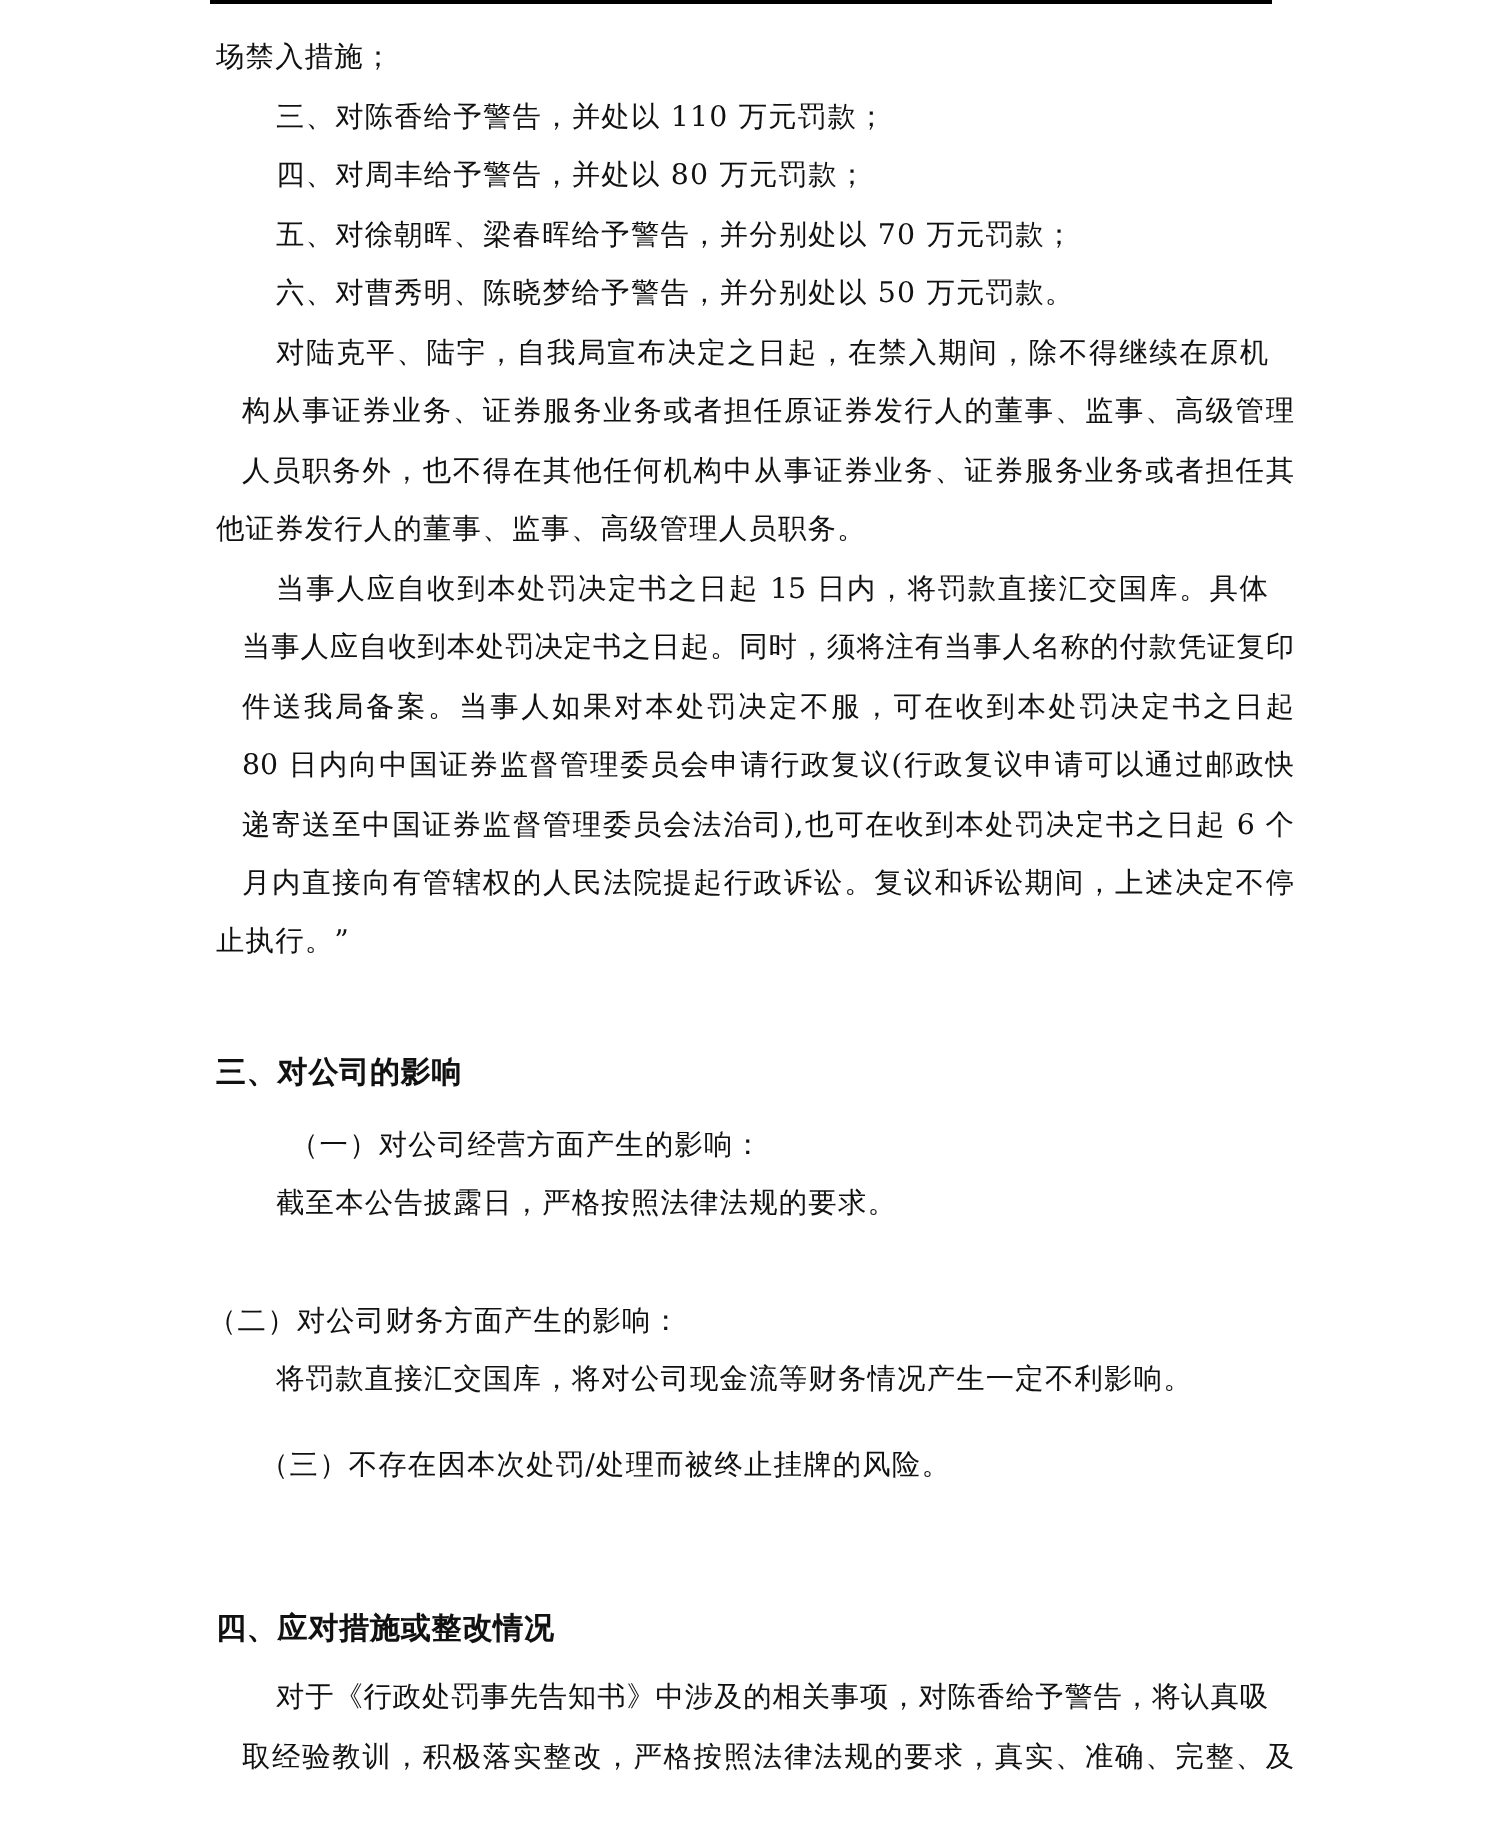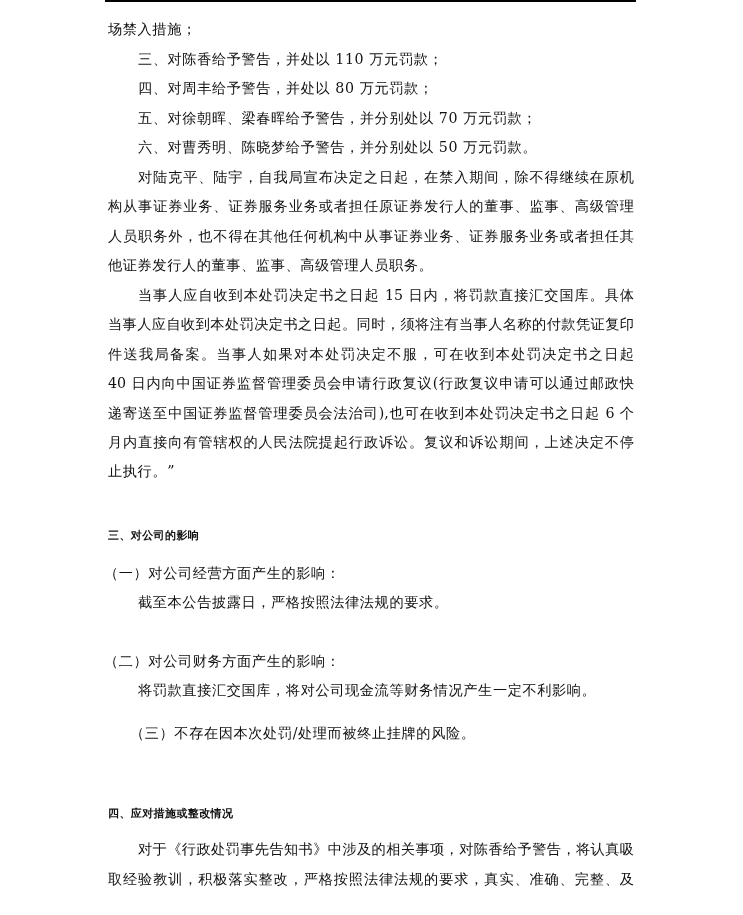--- a/index.html
+++ b/index.html
@@ -35,26 +35,27 @@
       font-size: 14.2px;
       line-height: 18px;
       white-space: nowrap;
       letter-spacing: 0.6px;
     }
     .justify {
       width: 526px;
       text-align: justify;
       text-align-last: justify;
       letter-spacing: 0;
+      margin-left: 13px;
     }
     .indent { left: 30px; }
     .heading {
       font-family: "DejaVu Sans", "Liberation Sans", sans-serif;
       font-weight: bold;
-      font-size: 11px;
+      font-size: 15px;
       letter-spacing: 0.4px;
     }
     .sub { left: -4px; }
   </style>
 </head>
 <body>
 
 <div class="top-rule"></div>
 
 <div class="page">
@@ -67,28 +68,28 @@
   <div class="line indent" style="top:138px;">六、对曹秀明、陈晓梦给予警告，并分别处以 50 万元罚款。</div>
 
   <div class="line indent" style="top:168px; width:496px; text-align:justify; text-align-last:justify; letter-spacing:0;">对陆克平、陆宇，自我局宣布决定之日起，在禁入期间，除不得继续在原机</div>
   <div class="line justify" style="top:197px;">构从事证券业务、证券服务业务或者担任原证券发行人的董事、监事、高级管理</div>
   <div class="line justify" style="top:227px;">人员职务外，也不得在其他任何机构中从事证券业务、证券服务业务或者担任其</div>
   <div class="line" style="top:256px;">他证券发行人的董事、监事、高级管理人员职务。</div>
 
   <div class="line indent" style="top:286px; width:496px; text-align:justify; text-align-last:justify; letter-spacing:0;">当事人应自收到本处罚决定书之日起 15 日内，将罚款直接汇交国库。具体</div>
   <div class="line justify" style="top:315px;">当事人应自收到本处罚决定书之日起。同时，须将注有当事人名称的付款凭证复印</div>
   <div class="line justify" style="top:345px;">件送我局备案。当事人如果对本处罚决定不服，可在收到本处罚决定书之日起</div>
-  <div class="line justify" style="top:374px;">40 日内向中国证券监督管理委员会申请行政复议(行政复议申请可以通过邮政快</div>
+  <div class="line justify" style="top:374px;">80 日内向中国证券监督管理委员会申请行政复议(行政复议申请可以通过邮政快</div>
   <div class="line justify" style="top:404px;">递寄送至中国证券监督管理委员会法治司),也可在收到本处罚决定书之日起 6 个</div>
   <div class="line justify" style="top:433px;">月内直接向有管辖权的人民法院提起行政诉讼。复议和诉讼期间，上述决定不停</div>
   <div class="line" style="top:462px;">止执行。”</div>
 
   <div class="line heading" style="top:527px;">三、对公司的影响</div>
 
-  <div class="line sub" style="top:564px;">（一）对公司经营方面产生的影响：</div>
+  <div class="line sub" style="top:564px;margin-left:41px;">（一）对公司经营方面产生的影响：</div>
   <div class="line indent" style="top:593px;">截至本公告披露日，严格按照法律法规的要求。</div>
 
   <div class="line sub" style="top:652px;">（二）对公司财务方面产生的影响：</div>
   <div class="line indent" style="top:681px;">将罚款直接汇交国库，将对公司现金流等财务情况产生一定不利影响。</div>
 
   <div class="line sub" style="top:724px;margin-left:26px;">（三）不存在因本次处罚/处理而被终止挂牌的风险。</div>
 
   <div class="line heading" style="top:805px;">四、应对措施或整改情况</div>
 
   <div class="line indent" style="top:840px; width:496px; text-align:justify; text-align-last:justify; letter-spacing:0;">对于《行政处罚事先告知书》中涉及的相关事项，对陈香给予警告，将认真吸</div>

